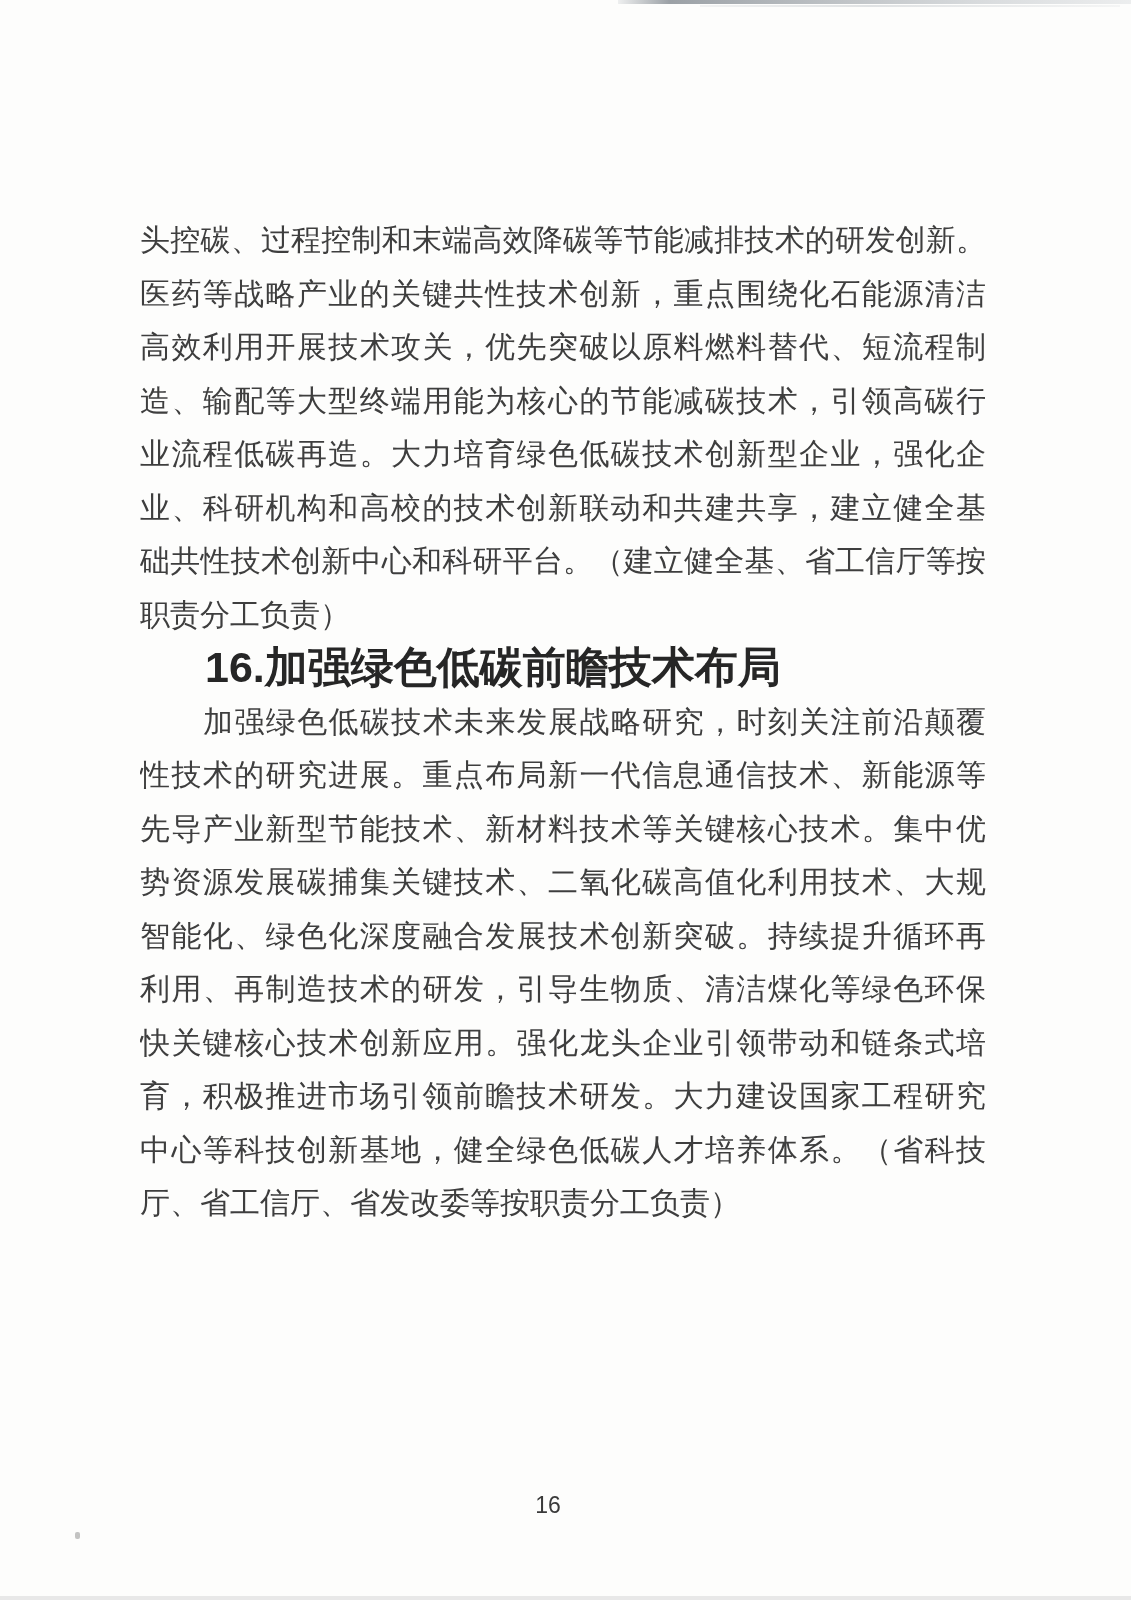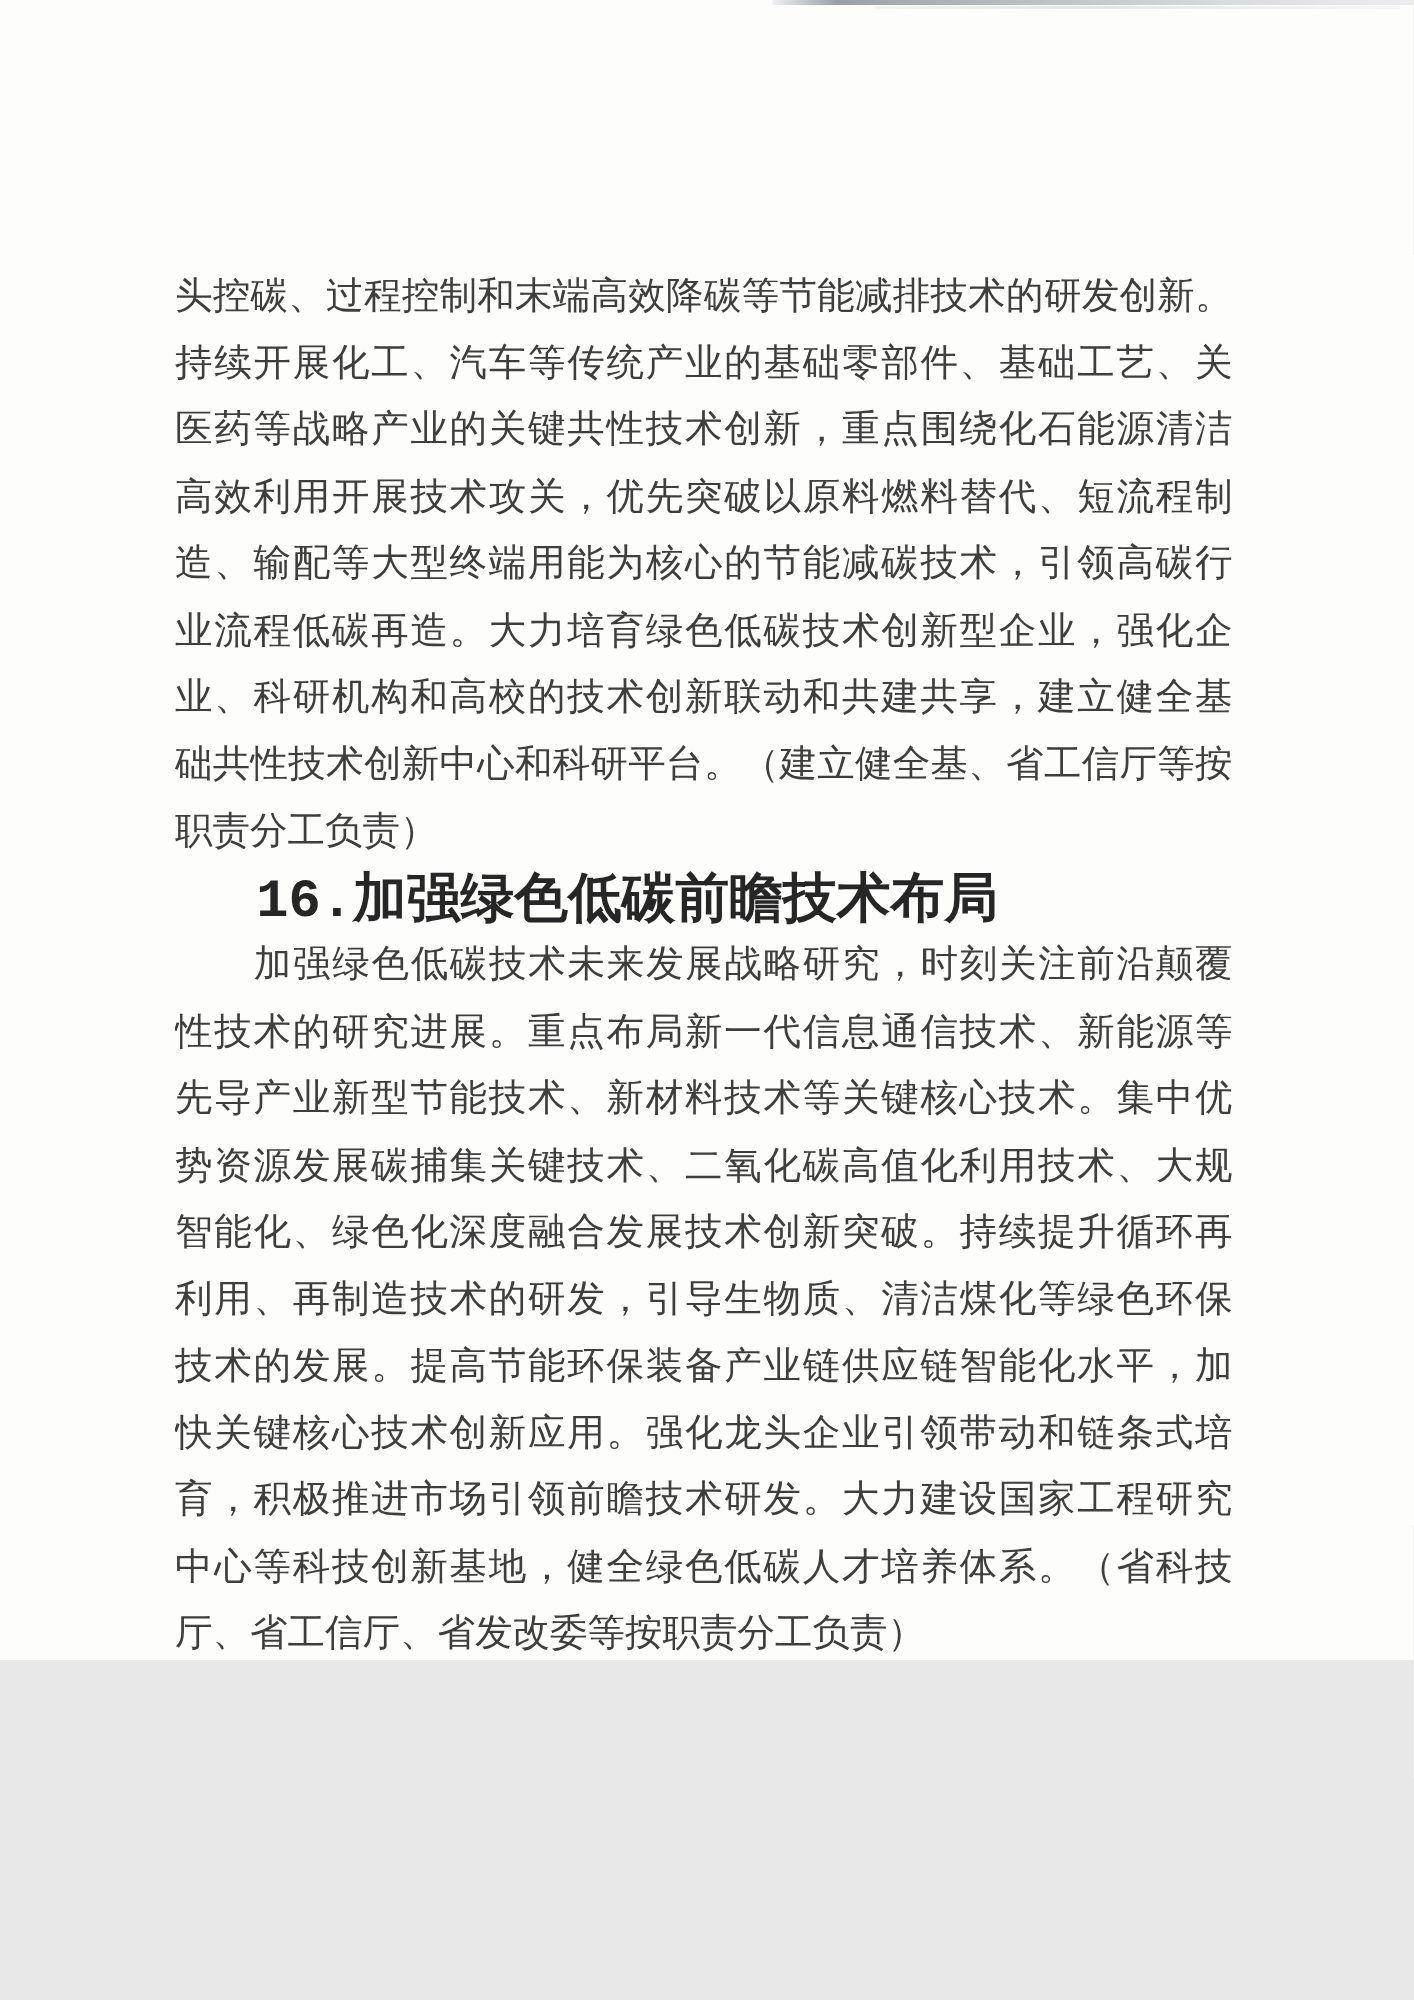--- a/index.html
+++ b/index.html
@@ -3,25 +3,25 @@
 <meta charset="utf-8">
 <style>
   html, body {
     margin: 0;
     padding: 0;
     background: #e8e8e8;
   }
   .page {
     position: relative;
     width: 1131px;
-    height: 1328px;
+    height: 1596px;
     margin: 0 auto;
     background: #fdfdfc;
     overflow: hidden;
-    font-family: Liberation Mono, monospace;
+    font-family: Liberation Sans, sans-serif;
     color: #3e3e3e;
   }
   
   .scan-line {
     position: absolute;
     top: 0;
     left: 618px;
     width: 513px;
     height: 4px;
     background: linear-gradient(to right,
@@ -96,38 +96,36 @@
 <body>
 
 <div class="page">
 
   <div class="scan-line"></div>
   <div class="scan-line-2"></div>
 
   <div class="doc">
 
     <div class="line">头控碳、过程控制和末端高效降碳等节能减排技术的研发创新。</div>
-    <div class="line">持续开展化工、汽车等传统产业的基础零部件、基础工艺、关</div>
     <div class="line">医药等战略产业的关键共性技术创新，重点围绕化石能源清洁</div>
     <div class="line">高效利用开展技术攻关，优先突破以原料燃料替代、短流程制</div>
     <div class="line">造、输配等大型终端用能为核心的节能减碳技术，引领高碳行</div>
     <div class="line">业流程低碳再造。大力培育绿色低碳技术创新型企业，强化企</div>
     <div class="line">业、科研机构和高校的技术创新联动和共建共享，建立健全基</div>
     <div class="line">础共性技术创新中心和科研平台。（建立健全基、省工信厅等按</div>
     <div class="line short">职责分工负责）</div>
 
     <div class="line heading">16.加强绿色低碳前瞻技术布局</div>
 
     <div class="line indent">加强绿色低碳技术未来发展战略研究，时刻关注前沿颠覆</div>
     <div class="line">性技术的研究进展。重点布局新一代信息通信技术、新能源等</div>
     <div class="line">先导产业新型节能技术、新材料技术等关键核心技术。集中优</div>
     <div class="line">势资源发展碳捕集关键技术、二氧化碳高值化利用技术、大规</div>
     <div class="line">智能化、绿色化深度融合发展技术创新突破。持续提升循环再</div>
     <div class="line">利用、再制造技术的研发，引导生物质、清洁煤化等绿色环保</div>
-    <div class="line">技术的发展。提高节能环保装备产业链供应链智能化水平，加</div>
     <div class="line">快关键核心技术创新应用。强化龙头企业引领带动和链条式培</div>
     <div class="line">育，积极推进市场引领前瞻技术研发。大力建设国家工程研究</div>
     <div class="line">中心等科技创新基地，健全绿色低碳人才培养体系。（省科技</div>
     <div class="line short">厅、省工信厅、省发改委等按职责分工负责）</div>
 
   </div>
 
   <div class="pageno">16</div>
 
   <div class="speck"></div>

